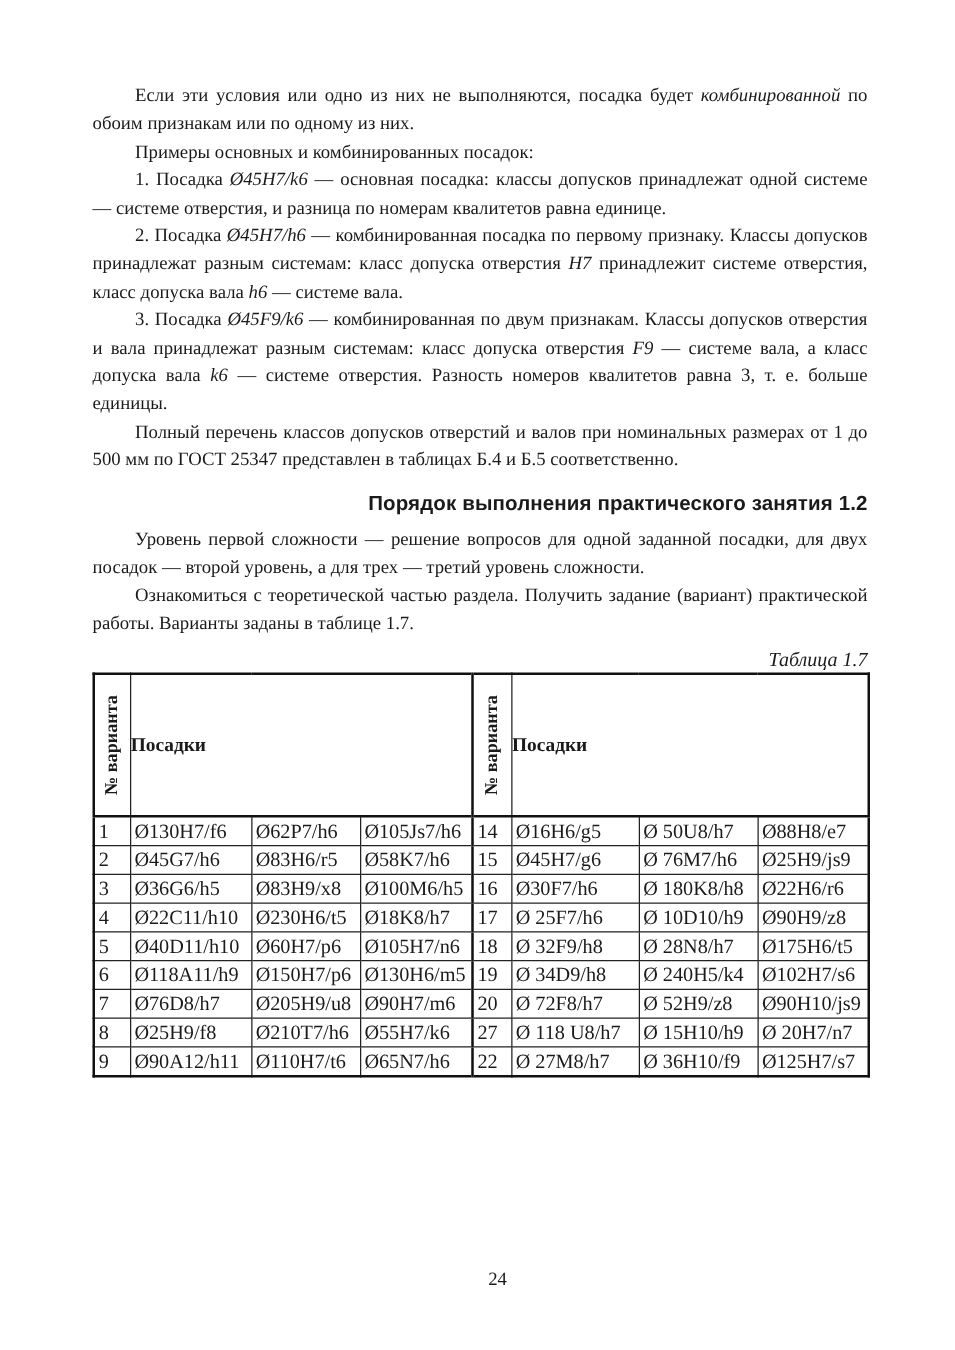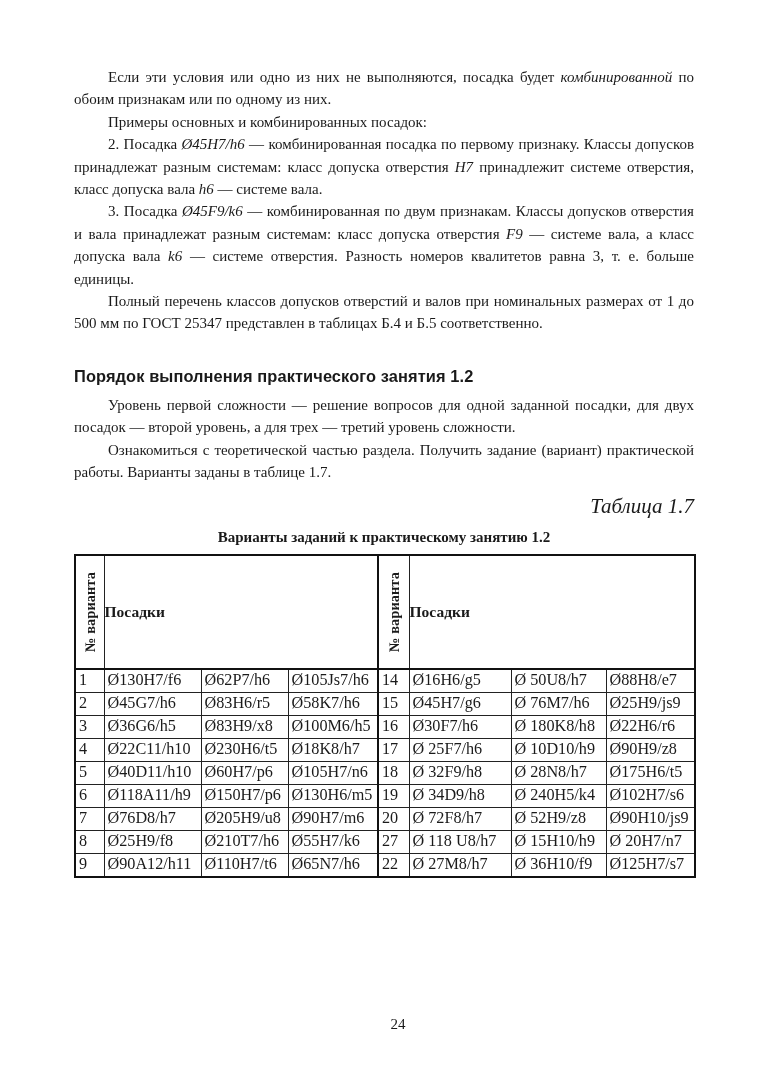--- a/index.html
+++ b/index.html
@@ -4,22 +4,22 @@
 <style>
   html, body { margin:0; padding:0; background:#ffffff; }
   body { width:764px; height:1080px; position:relative; overflow:hidden;
          font-family:"Liberation Serif", "DejaVu Serif", serif; color:#1a1a1a; }
   .page { position:absolute; left:74px; top:66px; width:620px; }
   p { margin:0; font-size:15px; line-height:22.4px; text-align:justify; }
   p.indent { text-indent:34px; }
   p.last { text-align-last:left; }
   em { font-style:italic; }
   .heading { font-family:"Liberation Sans", "DejaVu Sans", sans-serif; font-weight:bold;
-             font-size:16.4px; text-align:left; margin-top:32px; margin-bottom:8px; letter-spacing:0.1px; }
-  .table-num { font-style:italic; font-size:21px; text-align:right; margin-top:10px; }
+             font-size:16.4px; text-align:right; margin-top:14px; margin-bottom:8px; letter-spacing:0.1px; }
+  .table-num { font-style:italic; font-size:16px; text-align:right; margin-top:10px; }
   .table-caption { font-weight:bold; font-size:15px; text-align:center; margin-top:10px; margin-bottom:8px; }
   table { border-collapse:collapse; width:620px; table-layout:fixed; border:2.5px solid #111; }
   td, th { border:1px solid #222; padding:0 0 0 3px; font-size:16.2px; height:22px; line-height:21px;
            white-space:nowrap; overflow:hidden; font-weight:normal; text-align:left; }
   th.hdr { height:112px; text-align:left; font-weight:bold; font-size:15.5px; padding:0; }
   th.vert { padding:0; position:relative; }
   th.vert span { position:absolute; left:50%; top:50%; transform:translate(-50%,-50%) rotate(-90deg);
                  white-space:nowrap; font-weight:bold; font-size:14.5px; }
   .thick-l { border-left:2.5px solid #111; }
   .thick-r { border-right:2.5px solid #111; }
@@ -29,32 +29,32 @@
   .page-number { position:absolute; left:16px; width:764px; top:1016px; text-align:center;
                  font-family:"Liberation Serif", "DejaVu Serif", serif; font-size:15px; }
 </style>
 </head>
 <body>
 
 <div class="page">
   <div id="intro">
       <p class="indent"><span>Если эти условия или одно из них не выполняются, посадка будет </span><em>комбинированной</em><span> по обоим признакам или по одному из них.</span></p>
       <p class="indent"><span>Примеры основных и комбинированных посадок:</span></p>
+      <p class="indent"><span>1. Посадка </span><em>Ø45H7/k6</em><span> — основная посадка: классы допусков принадлежат одной системе — системе отверстия, и разница по номерам квалитетов равна единице.</span></p>
       <p class="indent"><span>2. Посадка </span><em>Ø45H7/h6</em><span> — комбинированная посадка по первому признаку. Классы допусков принадлежат разным системам: класс допуска отверстия </span><em>H7</em><span> принадлежит системе отверстия, класс допуска вала </span><em>h6</em><span> — системе вала.</span></p>
       <p class="indent"><span>3. Посадка </span><em>Ø45F9/k6</em><span> — комбинированная по двум признакам. Классы допусков отверстия и вала принадлежат разным системам: класс допуска отверстия </span><em>F9</em><span> — системе вала, а класс допуска вала </span><em>k6</em><span> — системе отверстия. Разность номеров квалитетов равна 3, т. е. больше единицы.</span></p>
       <p class="indent last"><span>Полный перечень классов допусков отверстий и валов при номинальных размерах от 1 до 500 мм по ГОСТ 25347 представлен в таблицах Б.4 и Б.5 соответственно.</span></p>
     </div>
 
   <div class="heading">Порядок выполнения практического занятия 1.2</div>
 
   <p class="indent">Уровень первой сложности — решение вопросов для одной заданной посадки, для двух посадок — второй уровень, а для трех — третий уровень сложности.</p>
   <p class="indent last">Ознакомиться с теоретической частью раздела. Получить задание (вариант) практической работы. Варианты заданы в таблице 1.7.</p>
 
   <div class="table-num">Таблица 1.7</div>
-  <div class="table-caption">Варианты заданий к практическому занятию 1.2</div>
 
   <table>
     <colgroup>
       <col style="width:29px">
         <col style="width:97px">
         <col style="width:87px">
         <col style="width:90px">
       <col style="width:31px">
         <col style="width:102px">
         <col style="width:95px">

